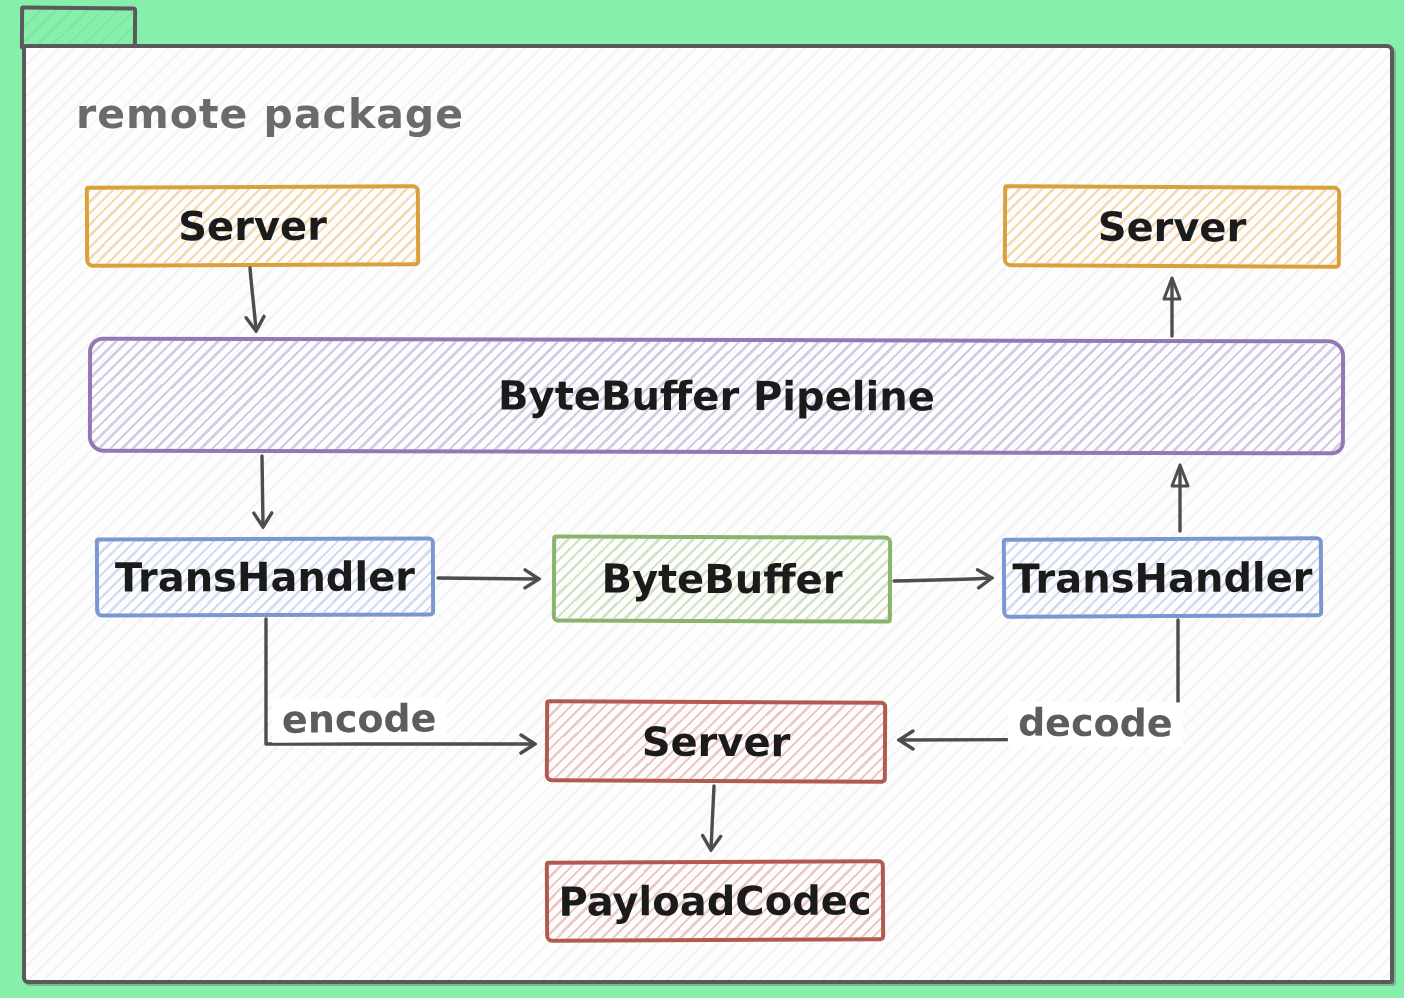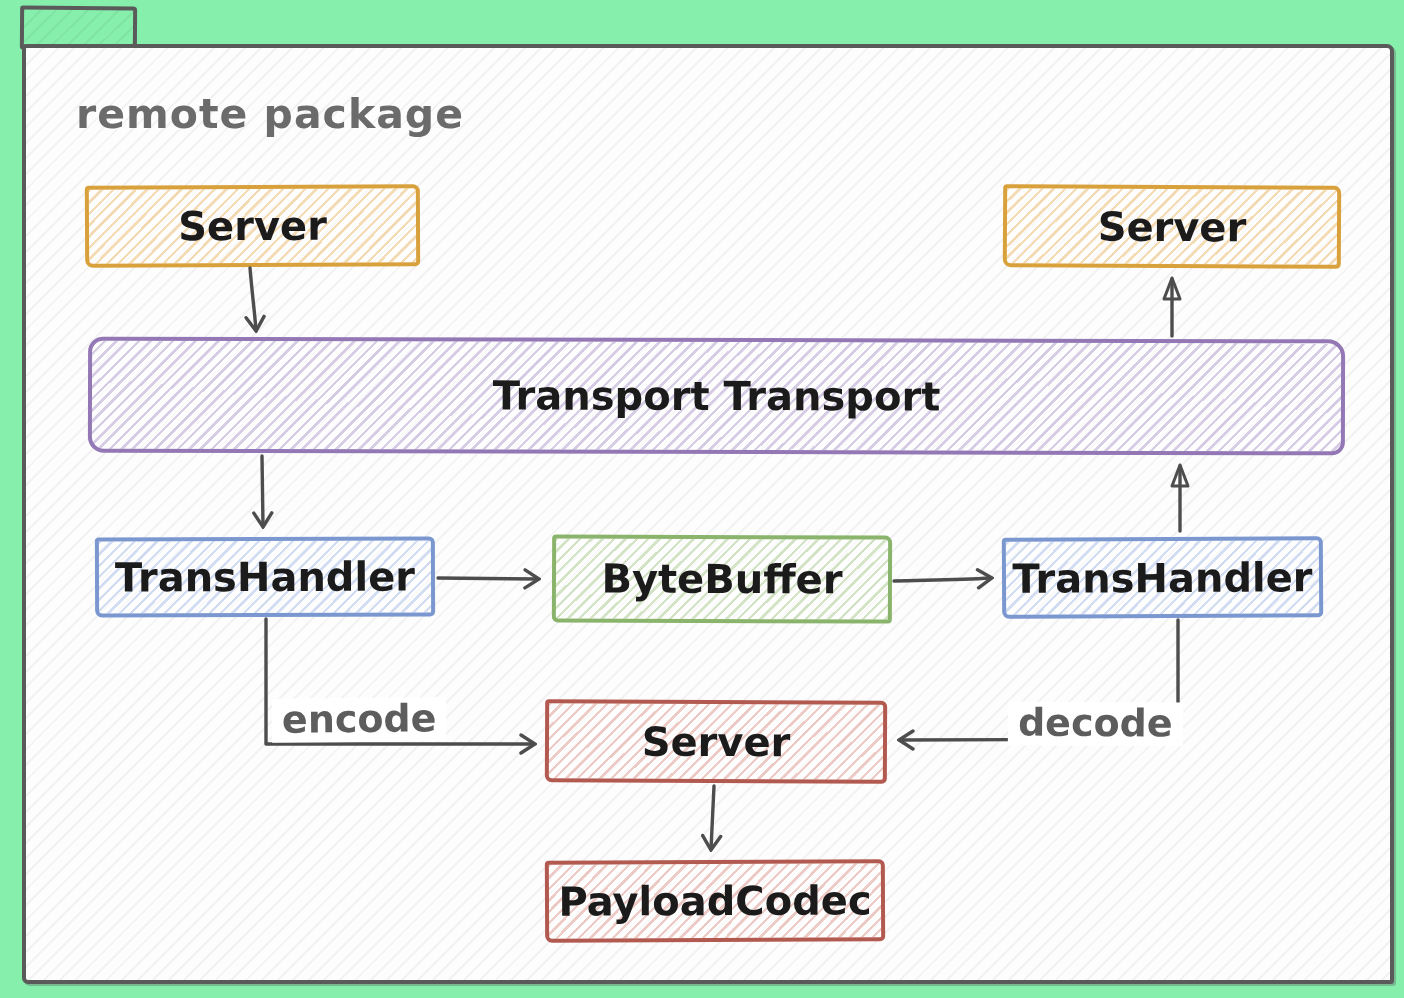--- a/index.html
+++ b/index.html
@@ -81,21 +81,21 @@
   <div class="pkg-body"></div>
   <div class="pkg-title">remote package</div>
 
   <div class="node c-orange n-client">
     <span class="lbl">Server</span>
   </div>
   <div class="node c-orange n-server">
     <span class="lbl">Server</span>
   </div>
   <div class="node c-purple n-pipe">
-    <span class="lbl">Transport Transport</span>
+    <span class="lbl">ByteBuffer Pipeline</span>
   </div>
   <div class="node c-blue n-thl">
     <span class="lbl">TransHandler</span>
   </div>
   <div class="node c-green n-bb">
     <span class="lbl">ByteBuffer</span>
   </div>
   <div class="node c-blue n-thr">
     <span class="lbl">TransHandler</span>
   </div>

